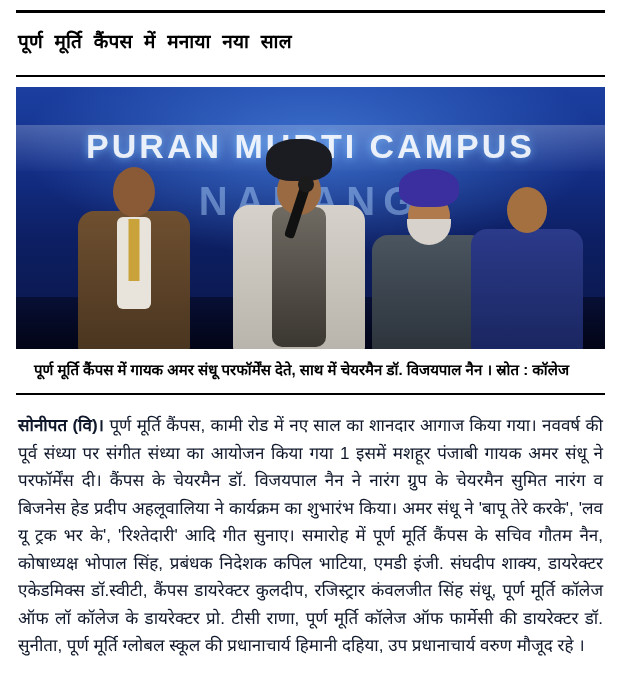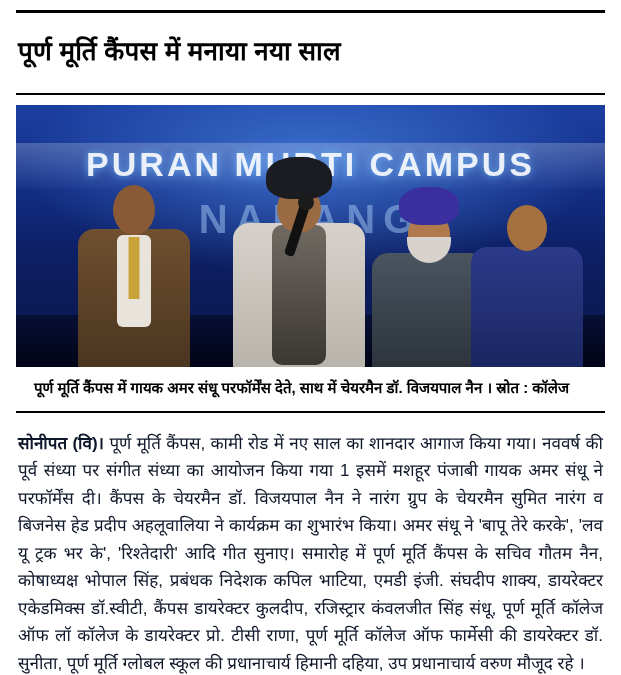--- a/index.html
+++ b/index.html
@@ -21,23 +21,23 @@
     box-sizing: border-box;
     padding: 0 16px;
     background: #fff;
   }
   .rule-top {
     height: 3px;
     background: #000;
     margin: 10px 0 0 0;
   }
   .headline {
-    font-family: Liberation Sans, sans-serif;
-    font-weight: bold;
-    font-size: 26px;
+    font-family: Liberation Mono, monospace;
+    font-weight: bold;
+    font-size: 19px;
     line-height: 1.2;
     letter-spacing: 0.2px;
     padding: 6px 0 8px 2px;
     color: #000;
   }
   .rule-under-head {
     height: 2px;
     background: #000;
     margin-bottom: 10px;
   }

